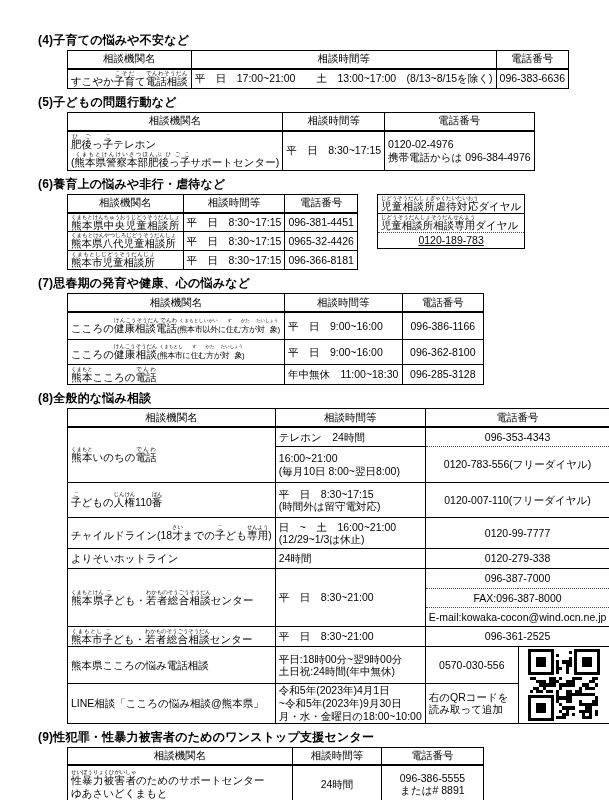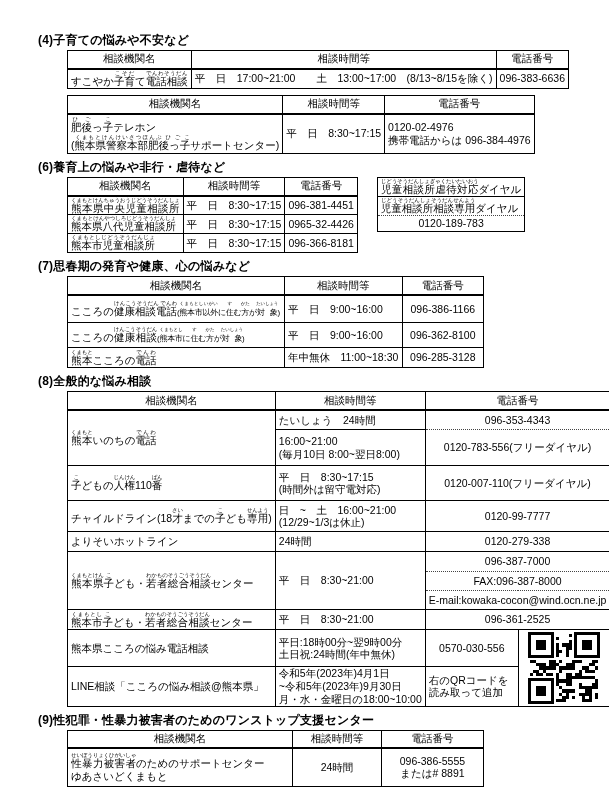--- a/index.html
+++ b/index.html
@@ -56,20 +56,21 @@
                 </td>
                 <td class="ac">
                   <div class="line">096-383-6636</div>
                 </td>
               </tr>
             </tbody>
           </table>
         </div>
       </div>
       <div class="section">
+        <div class="section-title">(5)子どもの問題行動など</div>
         <div class="tables-row">
           <table>
             <colgroup>
               <col style="width: 204px;">
               <col style="width: 136px;">
               <col style="width: 162px;">
             </colgroup>
             <thead>
               <tr style="height: 18px;">
                 <th>相談機関名</th>
@@ -155,21 +156,21 @@
               <tr style="height: 19px;">
                 <td class="al dbt">
                   <div class="line"><ruby>児童相談所虐待対応<rt>じどうそうだんしょぎゃくたいたいおう</rt></ruby><span>ダイヤル</span></div>
                 </td>
               </tr>
               <tr style="height: 19px;">
                 <td class="al dbt">
                   <div class="line"><ruby>児童相談所相談専用<rt>じどうそうだんしょそうだんせんよう</rt></ruby><span>ダイヤル</span></div>
                 </td>
               </tr>
-              <tr style="height: 16px;">
+              <tr style="height: 16px; text-decoration: underline;">
                 <td class="ac dtp">
                   <div class="line">0120-189-783</div>
                 </td>
               </tr>
             </tbody>
           </table>
         </div>
       </div>
       <div class="section">
         <div class="section-title">(7)思春期の発育や健康、心の悩みなど</div>
@@ -241,21 +242,21 @@
                 <th>相談時間等</th>
                 <th colspan="2">電話番号</th>
               </tr>
             </thead>
             <tbody>
               <tr style="height: 20px;">
                 <td rowspan="2" class="al">
                   <div class="line"><ruby>熊本<rt>くまもと</rt></ruby><span>いのちの</span><ruby>電話<rt>でんわ</rt></ruby></div>
                 </td>
                 <td class="al">
-                  <div class="line">たいしょう　24時間</div>
+                  <div class="line">テレホン　24時間</div>
                 </td>
                 <td colspan="2" class="ac dbt">
                   <div class="line">096-353-4343</div>
                 </td>
               </tr>
               <tr style="height: 36px;">
                 <td class="al">
                   <div class="line">16:00~21:00</div>
                   <div class="line">(毎月10日 8:00~翌日8:00)</div>
                 </td>

